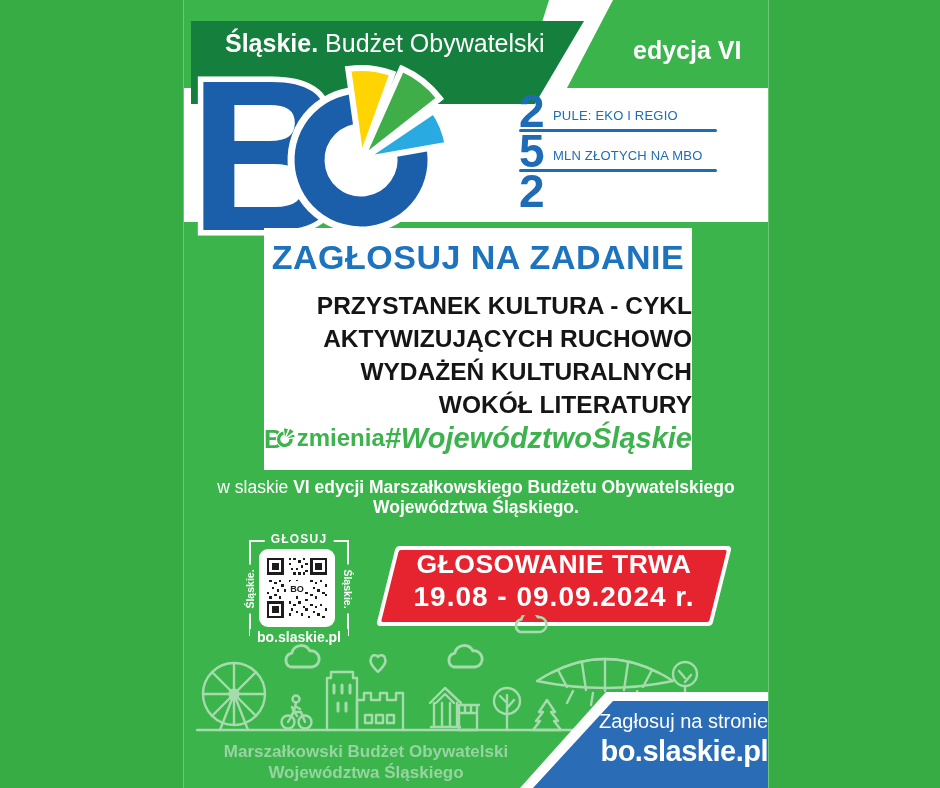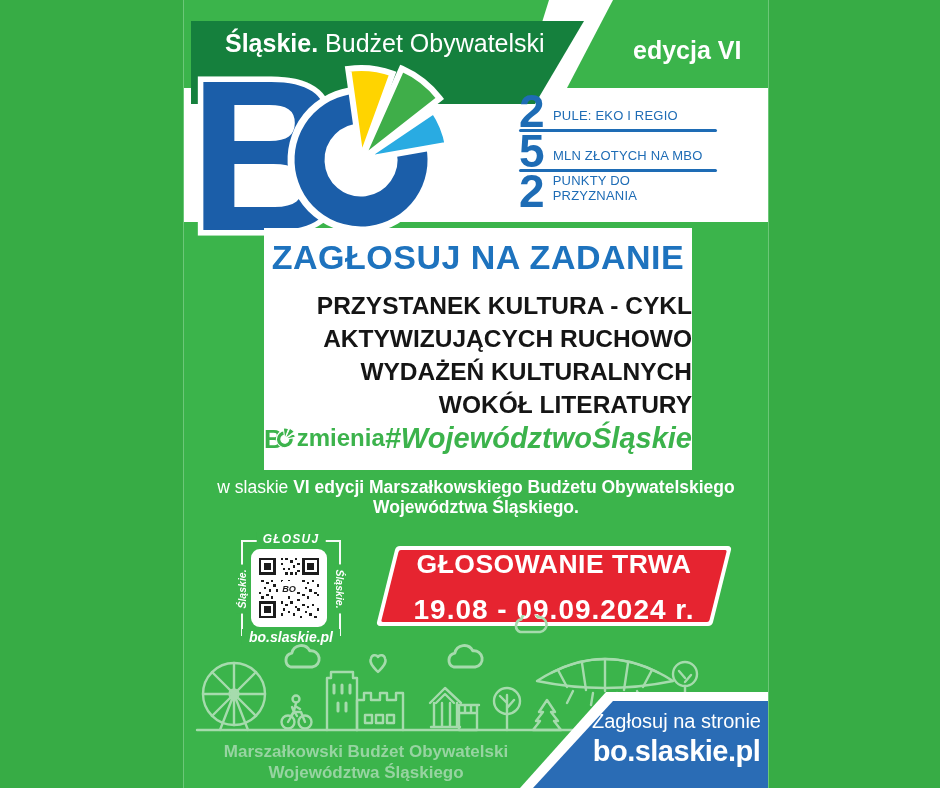--- a/index.html
+++ b/index.html
@@ -42,49 +42,49 @@
            align-items:center;justify-content:center;gap:0;}
   .tag-word{font-size:24px;font-weight:700;color:#3cb34c;}
   .tag-hash{font-size:29px;font-weight:700;font-style:italic;color:#3cb34c;}
 
   
   .invite{position:absolute;left:0;top:478px;width:584px;text-align:center;color:#fff;
           font-size:17.5px;line-height:19.5px;font-weight:400;}
   .invite b{font-weight:700;}
 
   
-  .qr{position:absolute;left:55px;top:531px;width:104px;height:115px;font-style:italic;}
+  .qr{position:absolute;left:63px;top:531px;width:104px;height:115px;}
   .qr-frame{position:absolute;left:2px;right:2px;top:9px;bottom:10px;
             border:2px solid rgba(255,255,255,.95);}
   .qr-lab{position:absolute;background:#3bb44b;color:#fff;font-weight:700;white-space:nowrap;}
   .qr-top{top:1px;left:50%;transform:translateX(-50%);font-size:12px;letter-spacing:1.2px;padding:0 6px;}
   .qr-bot{bottom:1px;left:50%;transform:translateX(-50%);font-size:14px;padding:0 7px;}
   .qr-sl{left:3px;top:50%;transform:translate(-50%,-50%) rotate(-90deg);font-size:10.5px;padding:0 5px;}
   .qr-sr{right:3px;top:50%;transform:translate(50%,-50%) rotate(90deg);font-size:10.5px;padding:0 5px;}
   .qr-box{position:absolute;left:12px;top:18px;width:76px;height:78px;background:#fff;border-radius:9px;}
   .qr-box svg{position:absolute;left:8px;top:9px;}
 
   
   .red-wrap{position:absolute;left:202px;top:546px;width:336px;height:80px;}
   .red-skew{position:absolute;inset:0;background:#fff;border-radius:4px;transform:skewX(-14deg);}
   .red-inner{position:absolute;inset:4px;background:#e62430;border-radius:2px;}
   .red-text{position:absolute;inset:0;text-align:center;color:#fff;}
   .red-l1{margin-top:3px;font-size:26.5px;font-weight:700;letter-spacing:.5px;}
-  .red-l2{margin-top:14px;font-size:28px;font-weight:700;letter-spacing:1px;}
+  .red-l2{margin-top:1px;font-size:28px;font-weight:700;letter-spacing:1px;}
 
   
   .illus{position:absolute;left:0;top:615px;width:584px;height:122px;}
 
   
   .org{position:absolute;left:8px;top:741px;width:348px;text-align:center;
        color:#97d4a1;font-weight:700;font-size:17px;line-height:21px;}
   .ribbon-w{position:absolute;left:336px;top:692px;width:248px;height:96px;background:#fff;
             clip-path:polygon(86px 0,100% 0,100% 100%,0 100%);}
   .ribbon-b{position:absolute;left:349px;top:701px;width:235px;height:87px;background:#2a6cb5;
-            clip-path:polygon(80px 0,100% 0,100% 100%,0 100%);padding-left:52px;text-align:center;color:#fff;}
+            clip-path:polygon(80px 0,100% 0,100% 100%,0 100%);padding-left:52px;text-align:right;color:#fff;}
   .rib-l1{margin-top:9px;font-size:20px;font-weight:400;}
   .rib-l2{margin-top:2px;font-size:29px;font-weight:700;letter-spacing:-0.5px;}
 </style>
 </head>
 <body>
 
 <div class="stage">
   <div class="poster">
 
     <div class="corner-white"></div>
@@ -112,21 +112,20 @@
         <div class="stat-label">PULE: EKO I REGIO</div>
       </div>
       <div class="stat-div"></div>
       <div class="stat-row">
         <div class="stat-num">5</div>
         <div class="stat-label">MLN ZŁOTYCH NA MBO</div>
       </div>
       <div class="stat-div"></div>
       <div class="stat-row">
         <div class="stat-num">2</div>
-        <div class="stat-label">PUNKTY DO PRZYZNANIA</div>
       </div>
     </div>
 
     <div class="card">
       <div class="card-heading">ZAGŁOSUJ NA ZADANIE</div>
       <div class="task">
         <div>PRZYSTANEK KULTURA - CYKL</div>
         <div>AKTYWIZUJĄCYCH RUCHOWO</div>
         <div>WYDAŻEŃ KULTURALNYCH</div>
         <div>WOKÓŁ LITERATURY</div>

